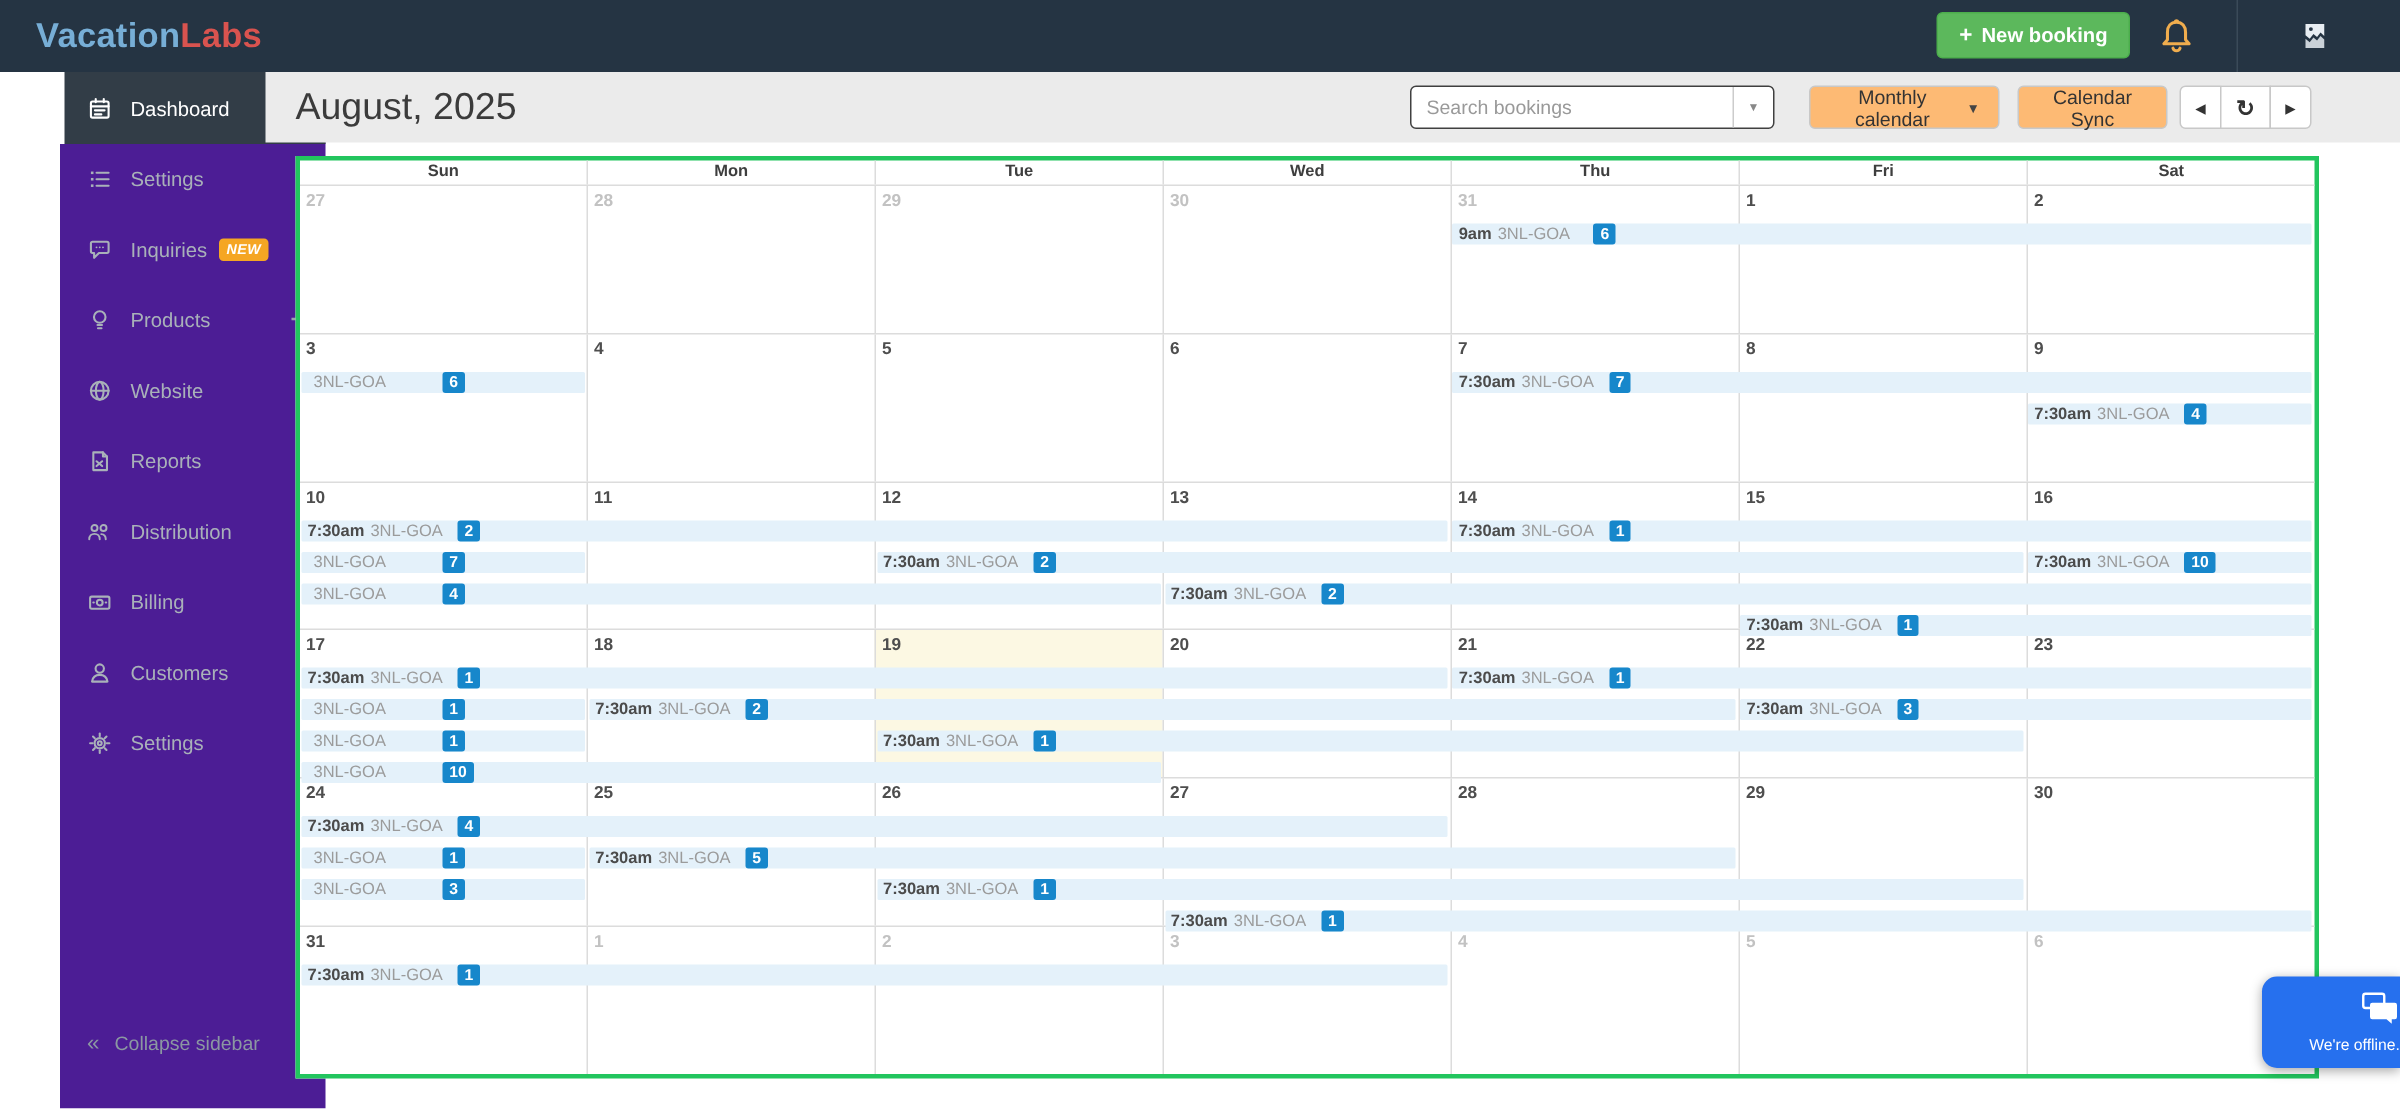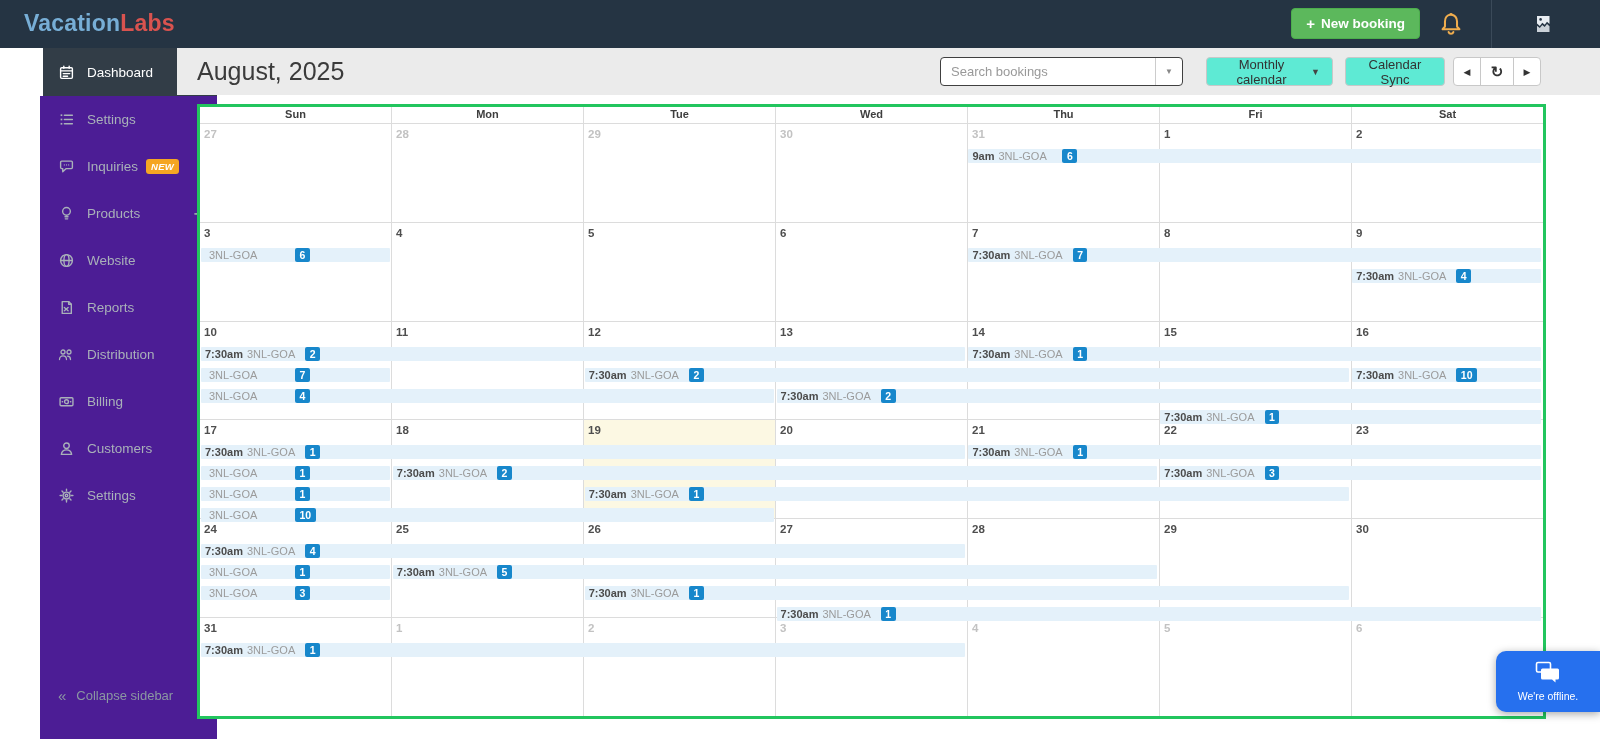--- a/index.html
+++ b/index.html
@@ -31,21 +31,21 @@
   .sb-collapse .chev{font-size:15px;margin-right:10px;}
 
   
   .toolbar{position:absolute;left:177px;top:48px;width:1423px;height:47px;background:#ebebeb;}
   .month-title{position:absolute;left:20px;top:9px;font-size:25px;color:#3b3b3b;font-weight:400;}
   .search-wrap{position:absolute;left:763px;top:9px;width:243px;height:29px;background:#fff;border:1px solid #404040;border-radius:4px;box-sizing:border-box;}
   .search-wrap input{position:absolute;left:0;top:0;width:208px;height:27px;border:none;outline:none;padding:0 0 0 10px;font-size:13px;color:#333;font-family:"Liberation Sans",sans-serif;background:transparent;}
   .search-wrap input::placeholder{color:#999;}
   .search-caret-box{position:absolute;right:0;top:0;width:26px;height:27px;border-left:1px solid #ccc;display:flex;align-items:center;justify-content:center;cursor:pointer;}
   .search-caret-box .caret{font-size:8px;color:#888;}
-  .btn{position:absolute;top:9px;height:29px;background:#5eead4;border:1px solid #c8c8c8;border-radius:4px;color:#333;font-size:13px;display:flex;align-items:center;justify-content:center;box-sizing:border-box;cursor:pointer;padding:0 12px;}
+  .btn{position:absolute;top:9px;height:29px;background:#fdba74;border:1px solid #c8c8c8;border-radius:4px;color:#333;font-size:13px;display:flex;align-items:center;justify-content:center;box-sizing:border-box;cursor:pointer;padding:0 12px;}
   .btn .caret{font-size:9px;margin-left:7px;color:#444;}
   .btn-monthly{left:1029px;width:127px;}
   .btn-sync{left:1168px;width:100px;}
   .nav-group{position:absolute;left:1276px;top:9px;height:29px;display:flex;}
   .nav-btn{width:28px;height:29px;background:#fff;border:1px solid #c8c8c8;box-sizing:border-box;display:flex;align-items:center;justify-content:center;color:#333;cursor:pointer;font-size:9px;}
   .nav-btn+.nav-btn{margin-left:-1px;}
   .nav-btn.first{border-radius:4px 0 0 4px;}
   .nav-btn.last{border-radius:0 4px 4px 0;}
   .nav-btn.refresh{width:34px;font-size:15px;font-weight:700;}
 
@@ -61,21 +61,21 @@
   .cal-cell.today{background:var(--today-bg);}
   .daynum{display:inline-block;margin:3px 0 0 4px;font-size:11.5px;font-weight:700;color:#4e4e4e;}
   .cal-cell.muted .daynum{color:#c2c2c2;}
   .ev{position:absolute;height:14px;background:var(--event-bg);display:flex;align-items:center;border-radius:1px;cursor:pointer;z-index:2;}
   .ev-text{display:inline-flex;align-items:center;padding-left:4px;min-width:84px;box-sizing:border-box;white-space:nowrap;}
   .ev-time{font-size:11px;font-weight:700;color:#4b4b4b;font-style:normal;}
   .ev-title{font-size:11px;color:#9b9b9b;margin-left:4px;text-align:center;}
   .ev-badge{margin-left:10px;background:var(--badge-blue);color:#fff;font-size:10.5px;font-weight:700;line-height:14px;padding:0 4.5px;border-radius:2px;}
 
   
-  .chat-widget{position:absolute;right:0;bottom:27px;width:104px;height:61px;background:var(--chat-blue);border-radius:10px 0 0 10px;box-shadow:0 2px 8px rgba(0,0,0,.35);display:flex;flex-direction:column;align-items:center;justify-content:center;gap:3px;cursor:pointer;}
+  .chat-widget{position:absolute;right:0;bottom:27px;width:92px;height:61px;background:var(--chat-blue);border-radius:10px 0 0 10px;box-shadow:0 2px 8px rgba(0,0,0,.35);display:flex;flex-direction:column;align-items:flex-end;justify-content:center;gap:3px;cursor:pointer;}
   .chat-widget .status{color:#fff;font-size:10.5px;}
 </style>
 </head>
 <body>
 
 <div class="page">
 
   <header class="topbar">
     <div class="logo">
       <span class="p1">Vacation</span><span class="p2">Labs</span>

